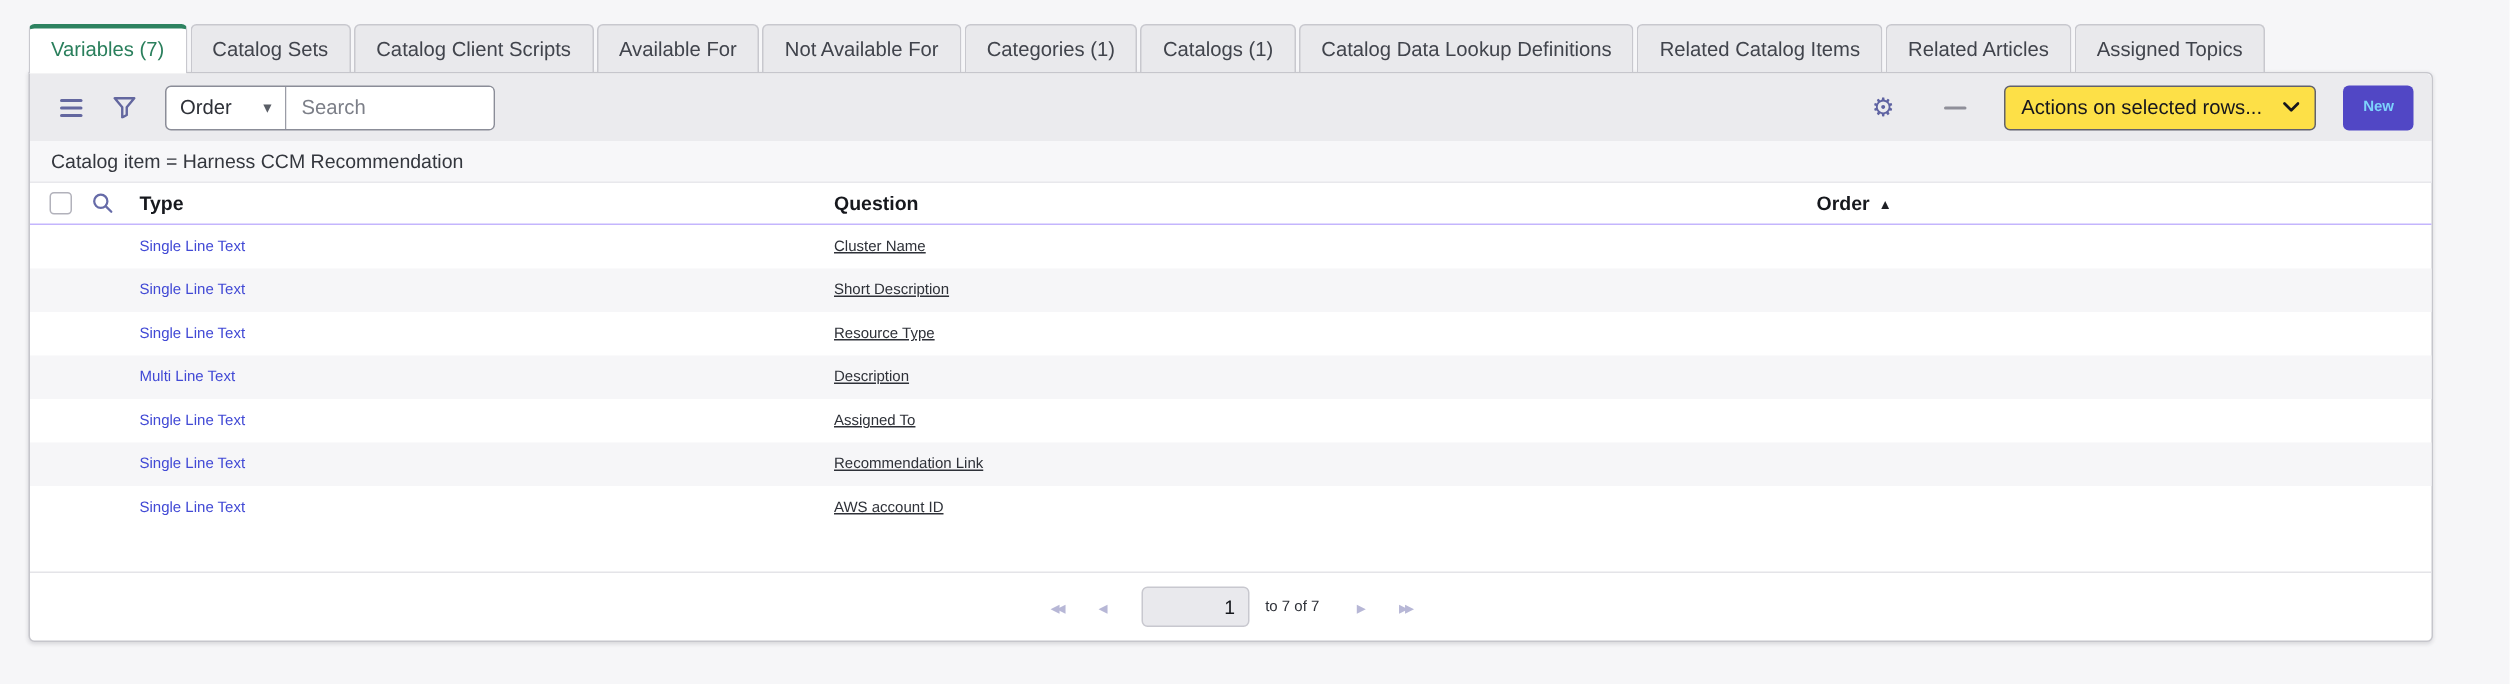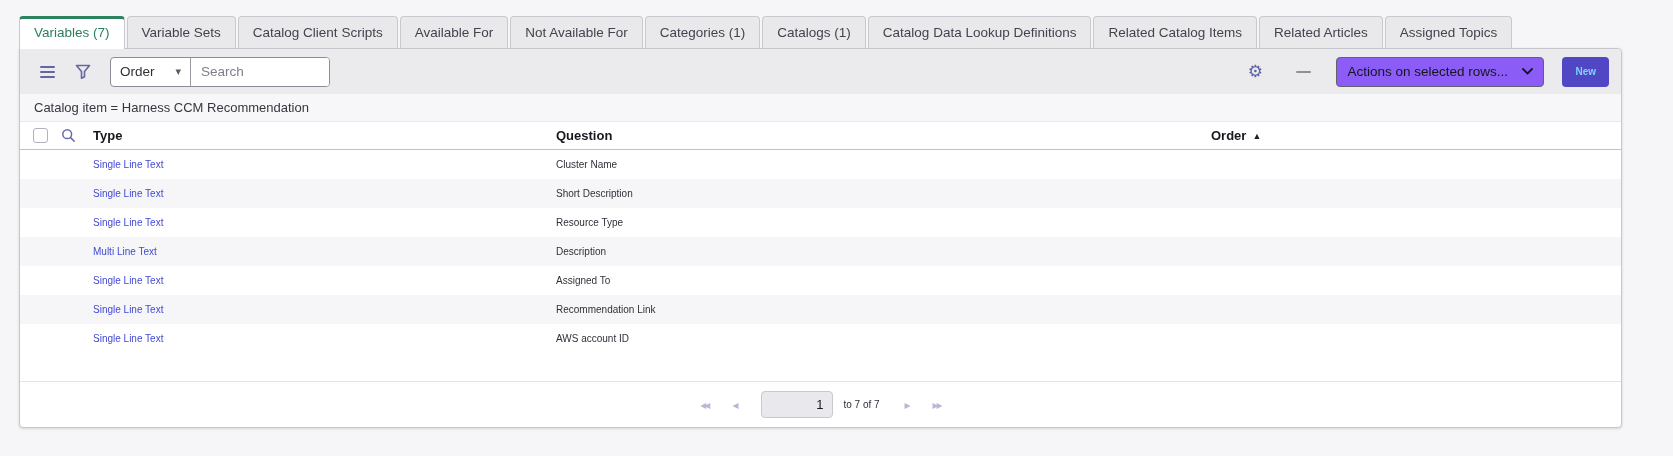--- a/index.html
+++ b/index.html
@@ -78,21 +78,21 @@
   .search-input {
     border: none; outline: none; width: 138px; padding: 0 10px;
     font-size: 13.5px; color: #2e3138; font-family: "Liberation Sans", sans-serif;
   }
   .search-input::placeholder { color: #7c7f88; }
   .toolbar-right { margin-left: auto; display: flex; align-items: center; gap: 18px; }
   .gear-glyph { font-size: 17px; color: #5f63a2; line-height: 1; }
   .minus-bar { width: 15px; height: 2px; background: #8f8f99; border-radius: 1px; }
   .actions-select {
     height: 30px; width: 208px;
-    background: #8b5cf6; border: 1px solid #62626d; border-radius: 4px;
+    background: #fde047; border: 1px solid #62626d; border-radius: 4px;
     display: flex; align-items: center; justify-content: space-between;
     padding: 0 10px; font-size: 13.5px; color: #16161d; cursor: pointer;
   }
   .new-btn {
     height: 30px; padding: 0 13px;
     background: #5147c5; color: #7dd3fc;
     border: none; border-radius: 4px;
     font-size: 10px; font-weight: bold; cursor: pointer;
     font-family: "Liberation Sans", sans-serif;
   }
@@ -123,21 +123,21 @@
     width: 15px; height: 15px;
     border: 1px solid #b2b2bb; border-radius: 3px; background: #fff; cursor: pointer;
   }
   .hdr-label { cursor: pointer; }
   .hdr-order { display: flex; align-items: center; gap: 6px; cursor: pointer; }
   .sort-arrow { font-size: 9px; color: #1d1f24; }
   .rows {}
   .trow { height: 29px; font-size: 10px; }
   .trow:nth-child(even) { background: #f6f6f8; }
   .type-link { color: #4149d5; text-decoration: none; cursor: pointer; }
-  .q-cell { color: #2e3138; }
+  .q-cell { color: #2e3138; text-decoration: underline; }
 
   
   .footer {
     margin-top: auto;
     flex: 0 0 46px;
     border-top: 1px solid #e4e4e8;
     display: flex; align-items: center; justify-content: center;
     gap: 10px;
   }
   .pg-btn {
@@ -155,21 +155,21 @@
   .pg-text { font-size: 10px; color: #2e3138; margin-right: 8px; }
   svg { display: block; }
 </style>
 </head>
 <body>
 
 <div class="panel-wrap">
 
   <div class="tabs">
     <div class="tab active">Variables (7)</div>
-    <div class="tab">Variable Sets</div>
+    <div class="tab">Catalog Sets</div>
     <div class="tab">Catalog Client Scripts</div>
     <div class="tab">Available For</div>
     <div class="tab">Not Available For</div>
     <div class="tab">Categories (1)</div>
     <div class="tab">Catalogs (1)</div>
     <div class="tab">Catalog Data Lookup Definitions</div>
     <div class="tab">Related Catalog Items</div>
     <div class="tab">Related Articles</div>
     <div class="tab">Assigned Topics</div>
   </div>

